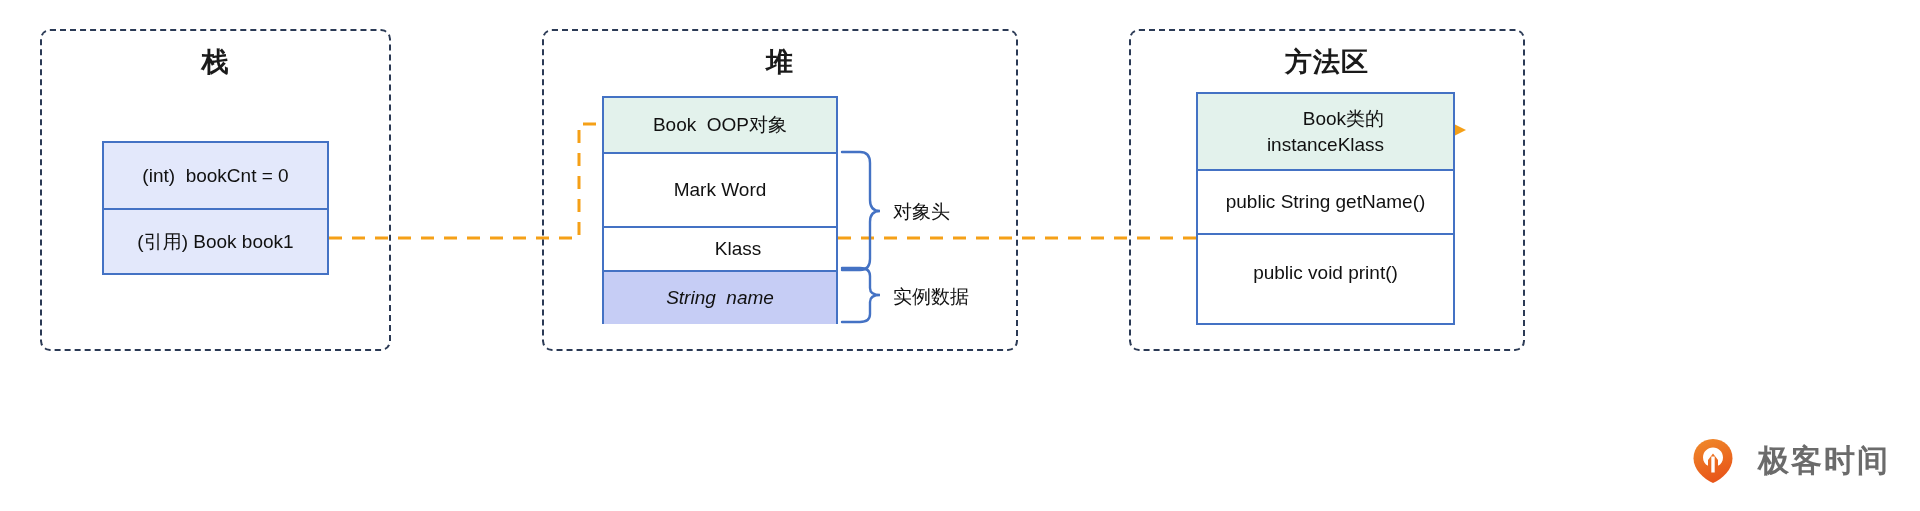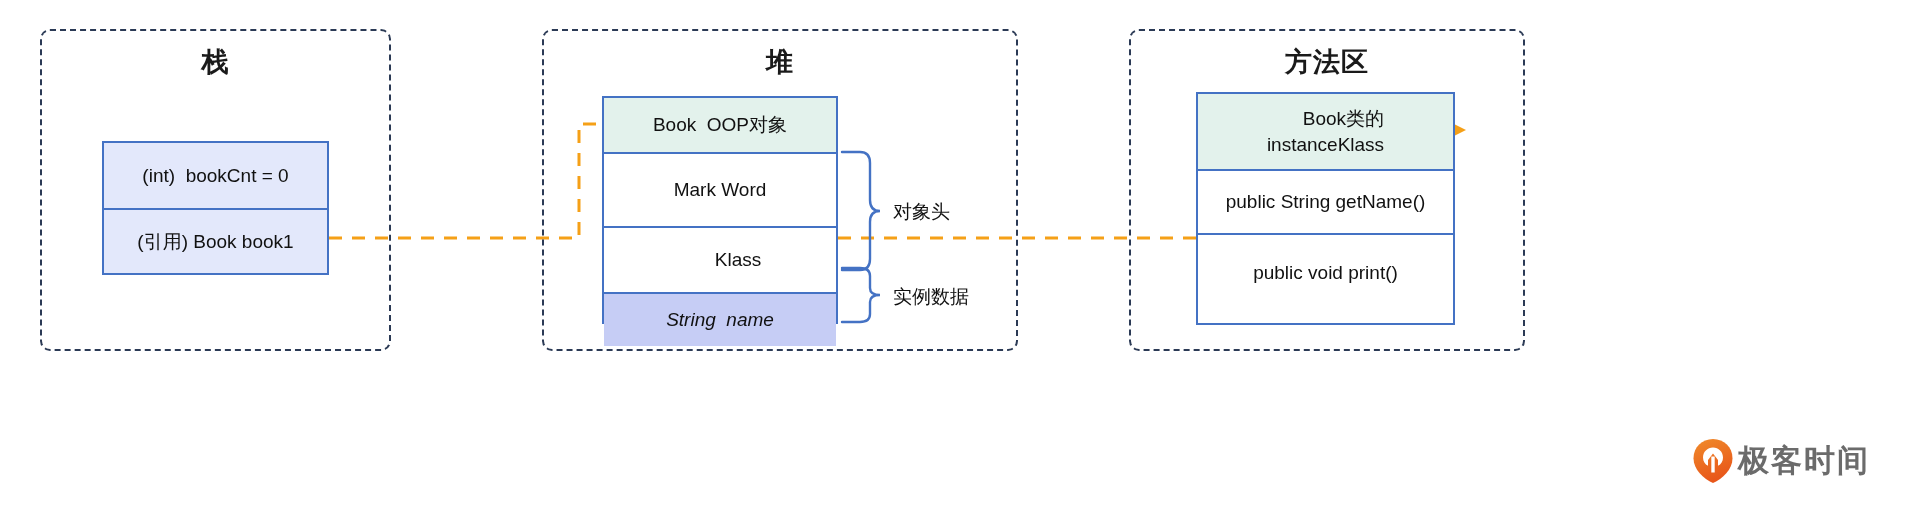--- a/index.html
+++ b/index.html
@@ -81,21 +81,21 @@
     width: 1920px;
     height: 511px;
     pointer-events: none;
   }
 
   
   .brand {
     position: absolute;
     display: flex;
     align-items: center;
-    gap: 4px;
+    gap: 24px;
   }
   .brand-text {
     font-size: 31px;
     font-weight: bold;
     color: #6b6b6b;
     letter-spacing: 2px;
   }
 </style>
 </head>
 <body>
@@ -133,21 +133,21 @@
     <div class="cell fill-lav" style="height:67px;">(int)  bookCnt = 0</div>
     <div class="cell fill-lav" style="height:63px;">(引用) Book book1</div>
   </div>
 
   <div class="region" style="left:542px; top:29px; width:476px; height:322px;"></div>
   <div class="region-title" style="left:542px; top:44px; width:476px;">堆</div>
 
   <div class="cellbox" style="left:602px; top:96px; width:236px; height:228px;">
     <div class="cell fill-mint" style="height:56px;">Book  OOP对象</div>
     <div class="cell fill-white" style="height:74px;">Mark Word</div>
-    <div class="cell fill-white" style="height:66px;padding-left:36px;">Klass</div>
+    <div class="cell fill-white" style="height:44px;padding-left:36px;">Klass</div>
     <div class="cell fill-lav2" style="height:52px;font-style:italic;">String  name</div>
   </div>
 
   <div class="region" style="left:1129px; top:29px; width:396px; height:322px;"></div>
   <div class="region-title" style="left:1129px; top:44px; width:396px;">方法区</div>
 
   <div class="cellbox" style="left:1196px; top:92px; width:259px; height:233px;">
     <div class="cell fill-mint" style="height:77px;text-align:right;">Book类的
 instanceKlass</div>
     <div class="cell fill-white" style="height:64px;">public String getName()</div>

